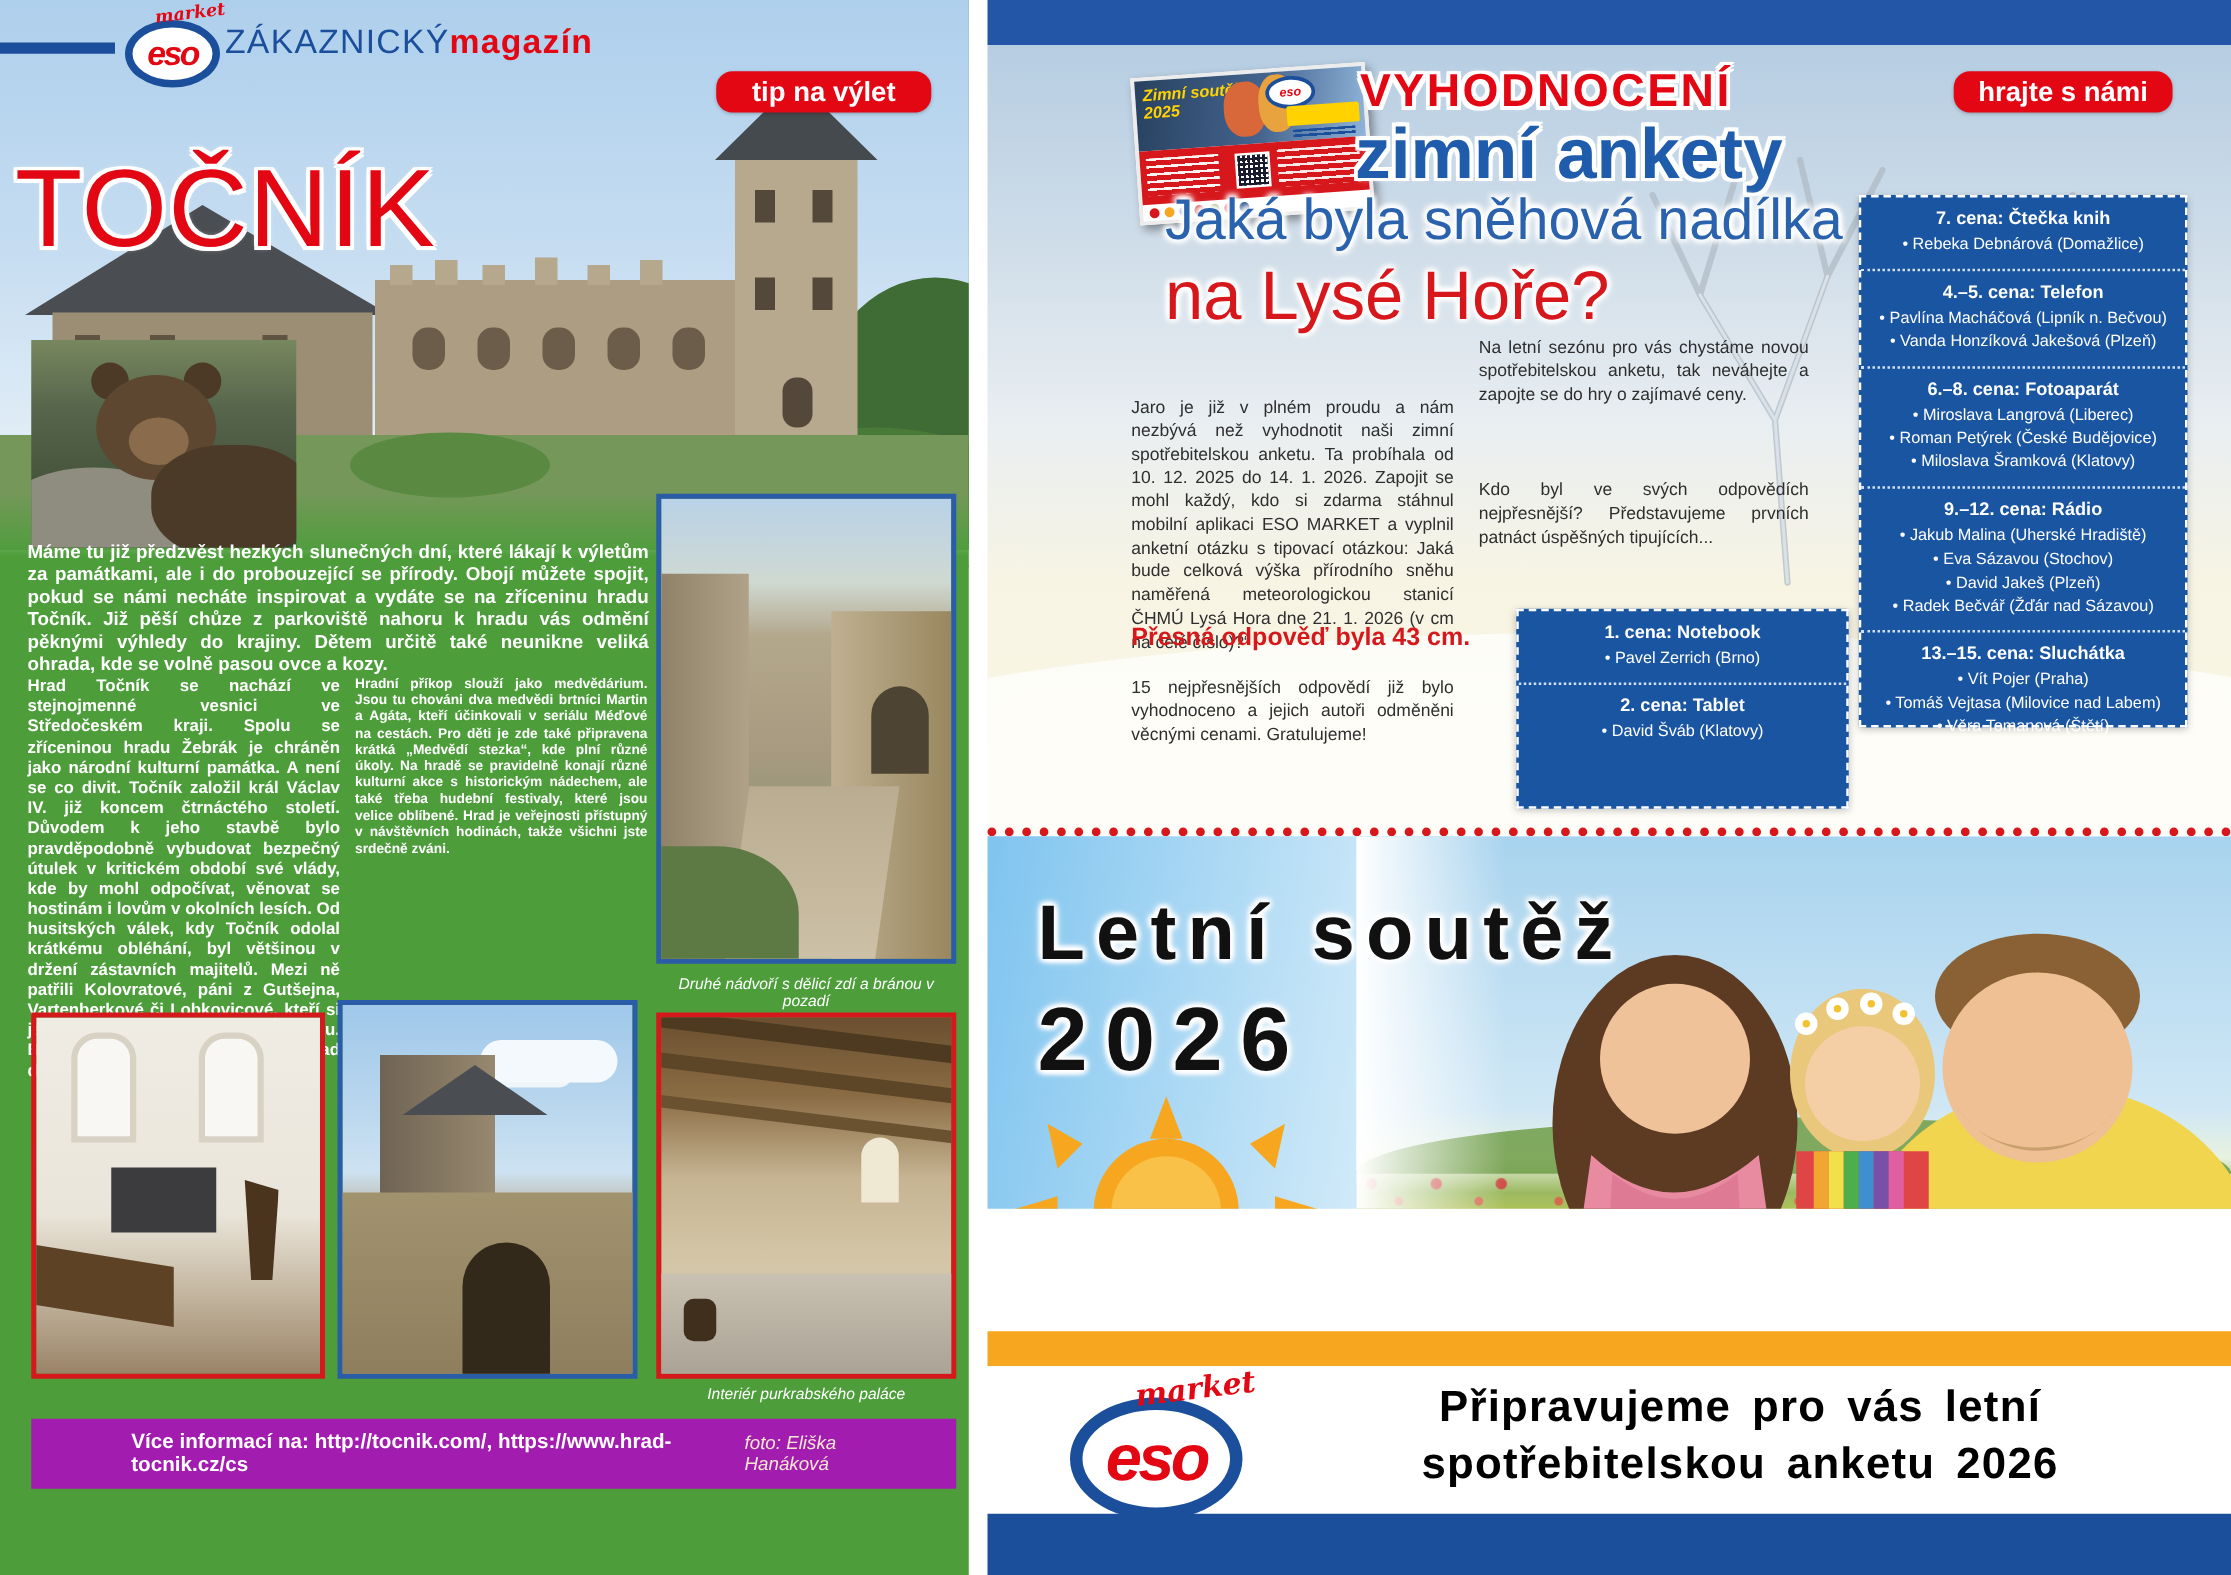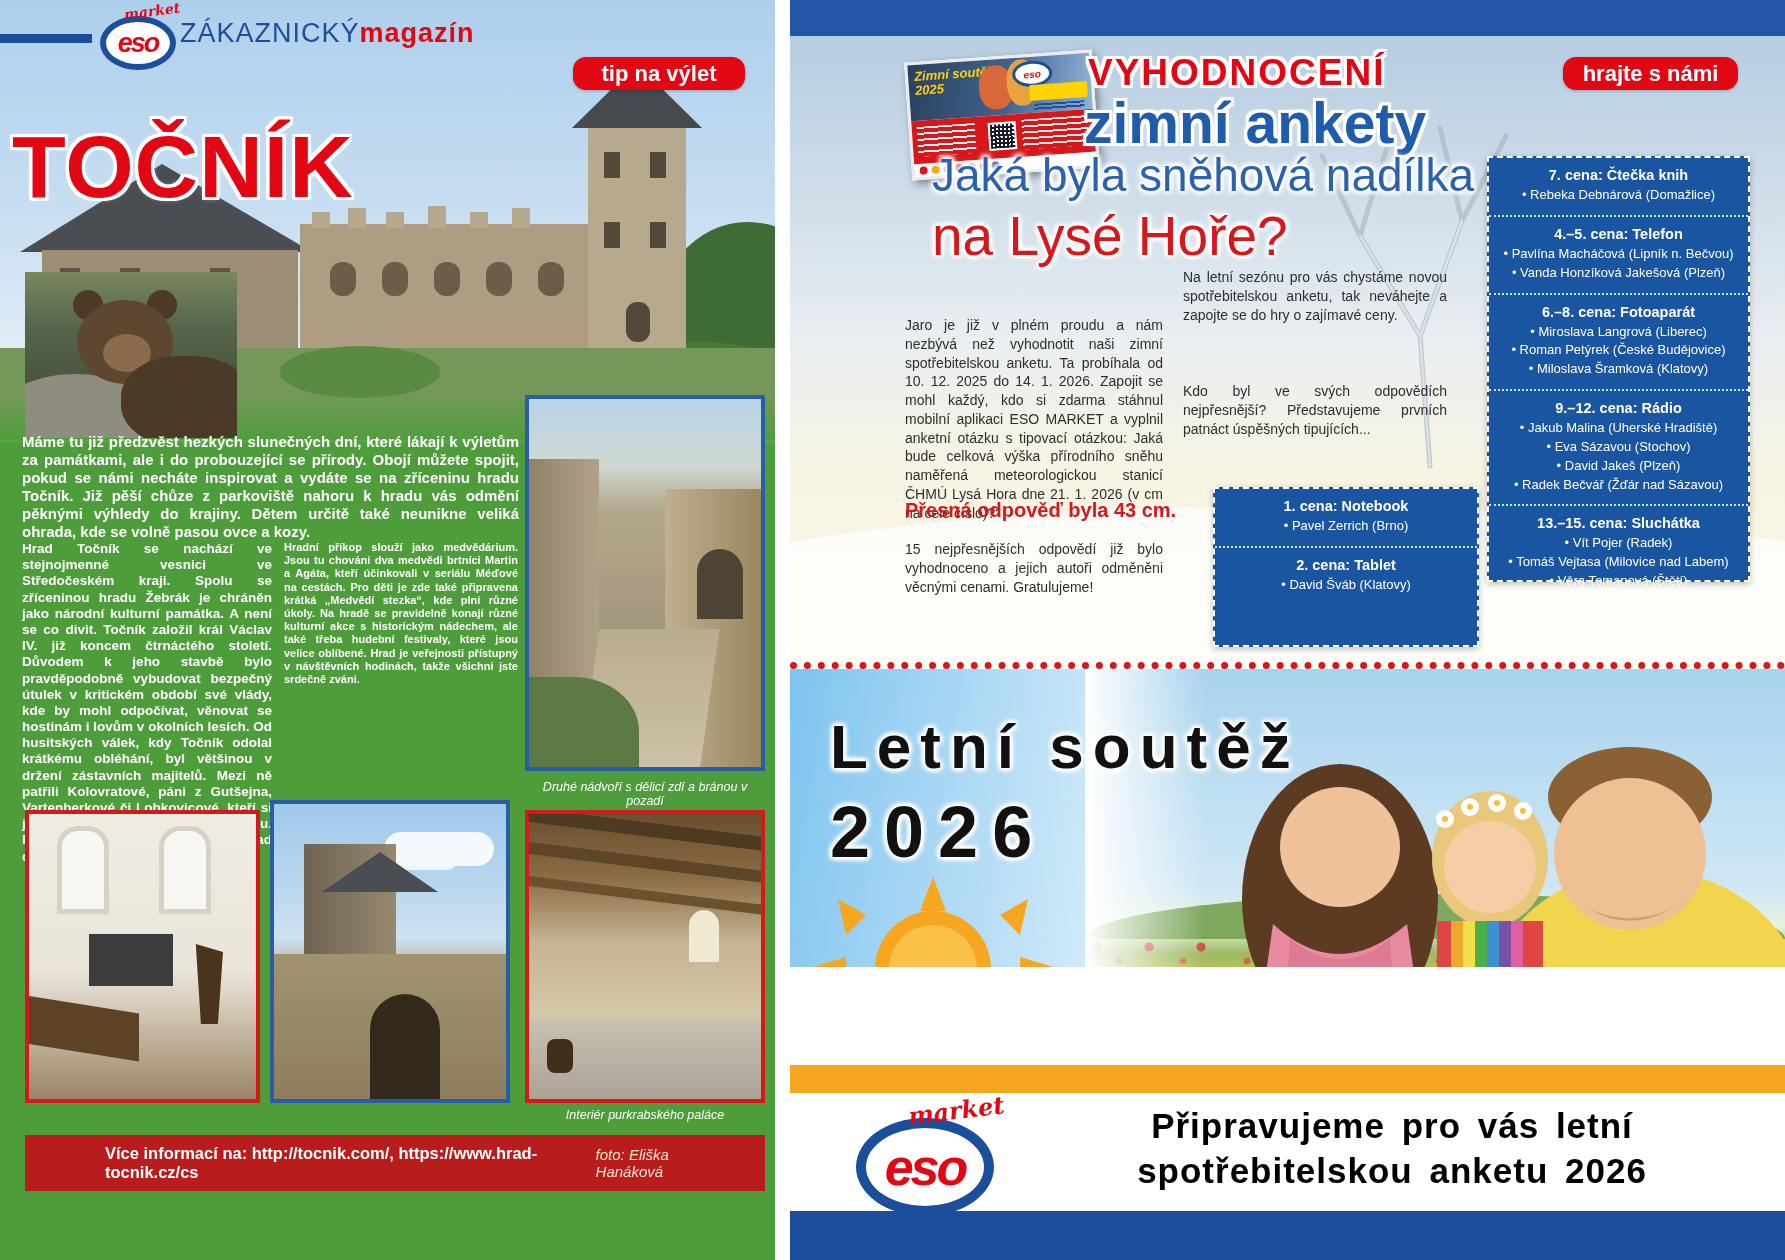--- a/index.html
+++ b/index.html
@@ -37,21 +37,21 @@
   .mag-title .pre{color:#1b4f9c;font-weight:400;}
   .mag-title .suf{color:#e30613;font-weight:800;}
 
   .outline-w{text-shadow:-3px -3px 0 #fff,3px -3px 0 #fff,-3px 3px 0 #fff,3px 3px 0 #fff,
     -3px 0 0 #fff,3px 0 0 #fff,0 -3px 0 #fff,0 3px 0 #fff,0 0 6px #fff;}
   .glow-w{text-shadow:0 0 5px #fff,0 0 9px #fff,2px 2px 4px #fff,-2px -2px 4px #fff,
     2px -2px 4px #fff,-2px 2px 4px #fff;}
 
   .hrad-title{left:22px;top:74px;font-size:56px;font-weight:700;color:#1b4f9c;
     letter-spacing:4px;text-shadow:0 0 6px rgba(255,255,255,.9),2px 2px 4px rgba(255,255,255,.9);}
-  .tocnik-title{left:12px;top:116px;font-size:88px;font-weight:700;color:#e30613;letter-spacing:1px;}
+  .tocnik-title{left:12px;top:116px;font-size:88px;font-weight:400;color:#e30613;letter-spacing:1px;}
 
   .badge{background:#e30613;color:#fff;font-weight:700;font-size:22px;
     display:flex;align-items:center;justify-content:center;box-shadow:0 1px 3px rgba(0,0,0,.25);border-radius:13px;}
   .tip-badge{left:573px;top:57px;width:172px;height:33px;}
 
   .bear-photo{left:25px;top:272px;width:212px;height:166px;overflow:hidden;
     background:linear-gradient(180deg,#77875f 0%,#55644a 35%,#39462f 100%);}
   .bear-rock{position:absolute;left:-30px;bottom:-26px;width:160px;height:90px;border-radius:50%;
     background:#8e8d80;}
   .bear-head{position:absolute;left:52px;top:28px;width:96px;height:84px;border-radius:50%;background:#5d4731;}
@@ -99,21 +99,21 @@
 
   .photo-interior{left:525px;top:810px;width:240px;height:293px;
     background:linear-gradient(180deg,#6b4f2f 0%,#8a6c44 22%,#c6b492 45%,#d4c7a8 70%,#b7b0a0 100%);}
   .in-beam1{position:absolute;left:-20px;top:10px;width:300px;height:14px;background:#4e3a20;transform:rotate(7deg);}
   .in-beam2{position:absolute;left:-20px;top:44px;width:300px;height:12px;background:#5d4627;transform:rotate(7deg);}
   .in-beam3{position:absolute;left:-20px;top:78px;width:300px;height:10px;background:#6a5230;transform:rotate(7deg);}
   .in-window{position:absolute;left:160px;top:96px;width:30px;height:52px;border-radius:15px 15px 0 0;background:#efe8d2;}
   .in-floor{position:absolute;left:0;bottom:0;width:240px;height:80px;background:linear-gradient(180deg,#c9c2b2,#aaa396);}
   .in-barrel{position:absolute;left:18px;bottom:26px;width:26px;height:34px;border-radius:8px;background:#3f2f1c;}
 
-  .info-bar{left:25px;top:1135px;width:740px;height:56px;background:#b91c1c;
+  .info-bar{left:25px;top:1135px;width:740px;height:56px;background:#a21caf;
     display:flex;align-items:center;justify-content:space-between;padding:0 34px 0 80px;box-sizing:border-box;}
   .info-left{color:#fff;font-weight:700;font-size:16.5px;}
   .info-left a{color:#fff;text-decoration:none;}
   .photo-credit{color:#f7e7cf;font-style:italic;font-size:15px;}
 
   
   .page-right{left:790px;top:0;width:995px;height:1260px;background:#ffffff;}
   .rp-topbar{left:790px;top:0;width:995px;height:36px;background:#2356a7;}
   .rp-winter{left:790px;top:36px;width:995px;height:632px;
     background:linear-gradient(180deg,#b6cde2 0%,#cfdde9 25%,#e9eef1 48%,#f7f4e4 68%,#faf6e2 100%);}
@@ -409,21 +409,21 @@
     <ul>
       <li>• Jakub Malina (Uherské Hradiště)</li>
       <li>• Eva Sázavou (Stochov)</li>
       <li>• David Jakeš (Plzeň)</li>
       <li>• Radek Bečvář (Žďár nad Sázavou)</li>
     </ul>
   </div>
   <div class="prize-sec">
     <h4>13.–15. cena: Sluchátka</h4>
     <ul>
-      <li>• Vít Pojer (Radek)</li>
+      <li>• Vít Pojer (Praha)</li>
       <li>• Tomáš Vejtasa (Milovice nad Labem)</li>
       <li>• Věra Tomanová (Štětí)</li>
     </ul>
   </div>
 </div>
 
 <div class="abs dotted-sep"></div>
 
 <div class="abs rp-summer">
   <div class="family-photo">

